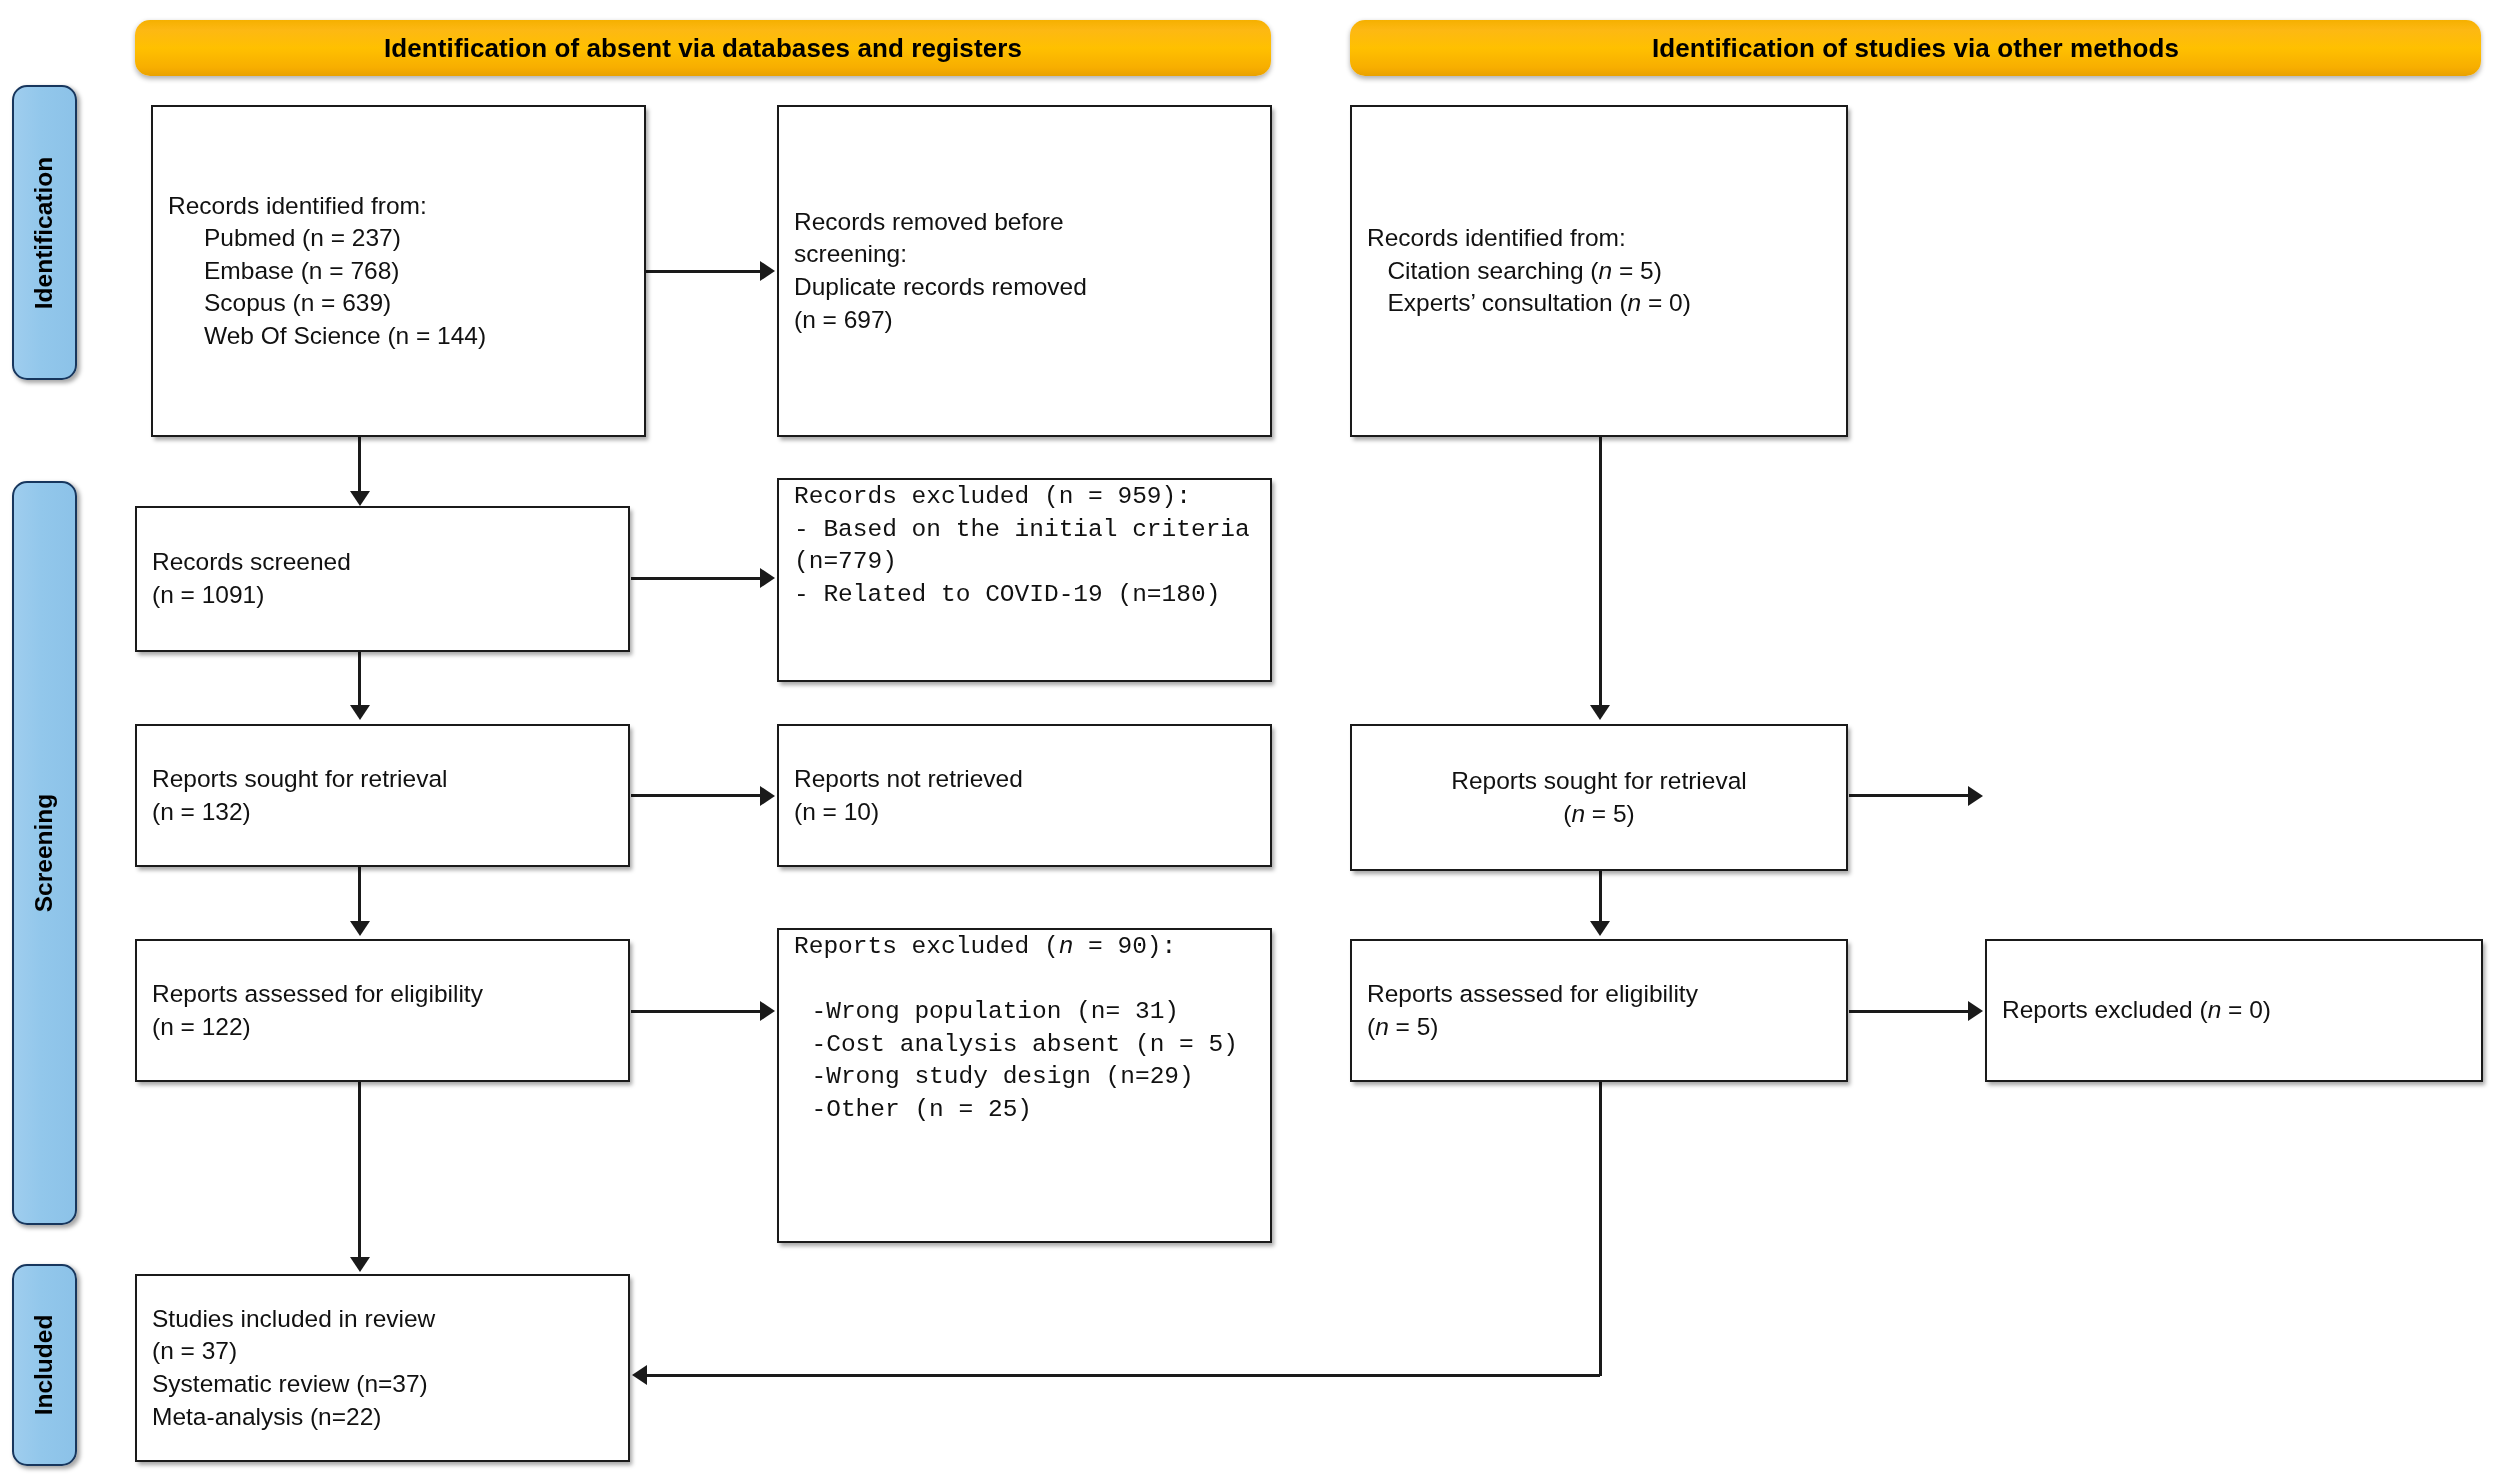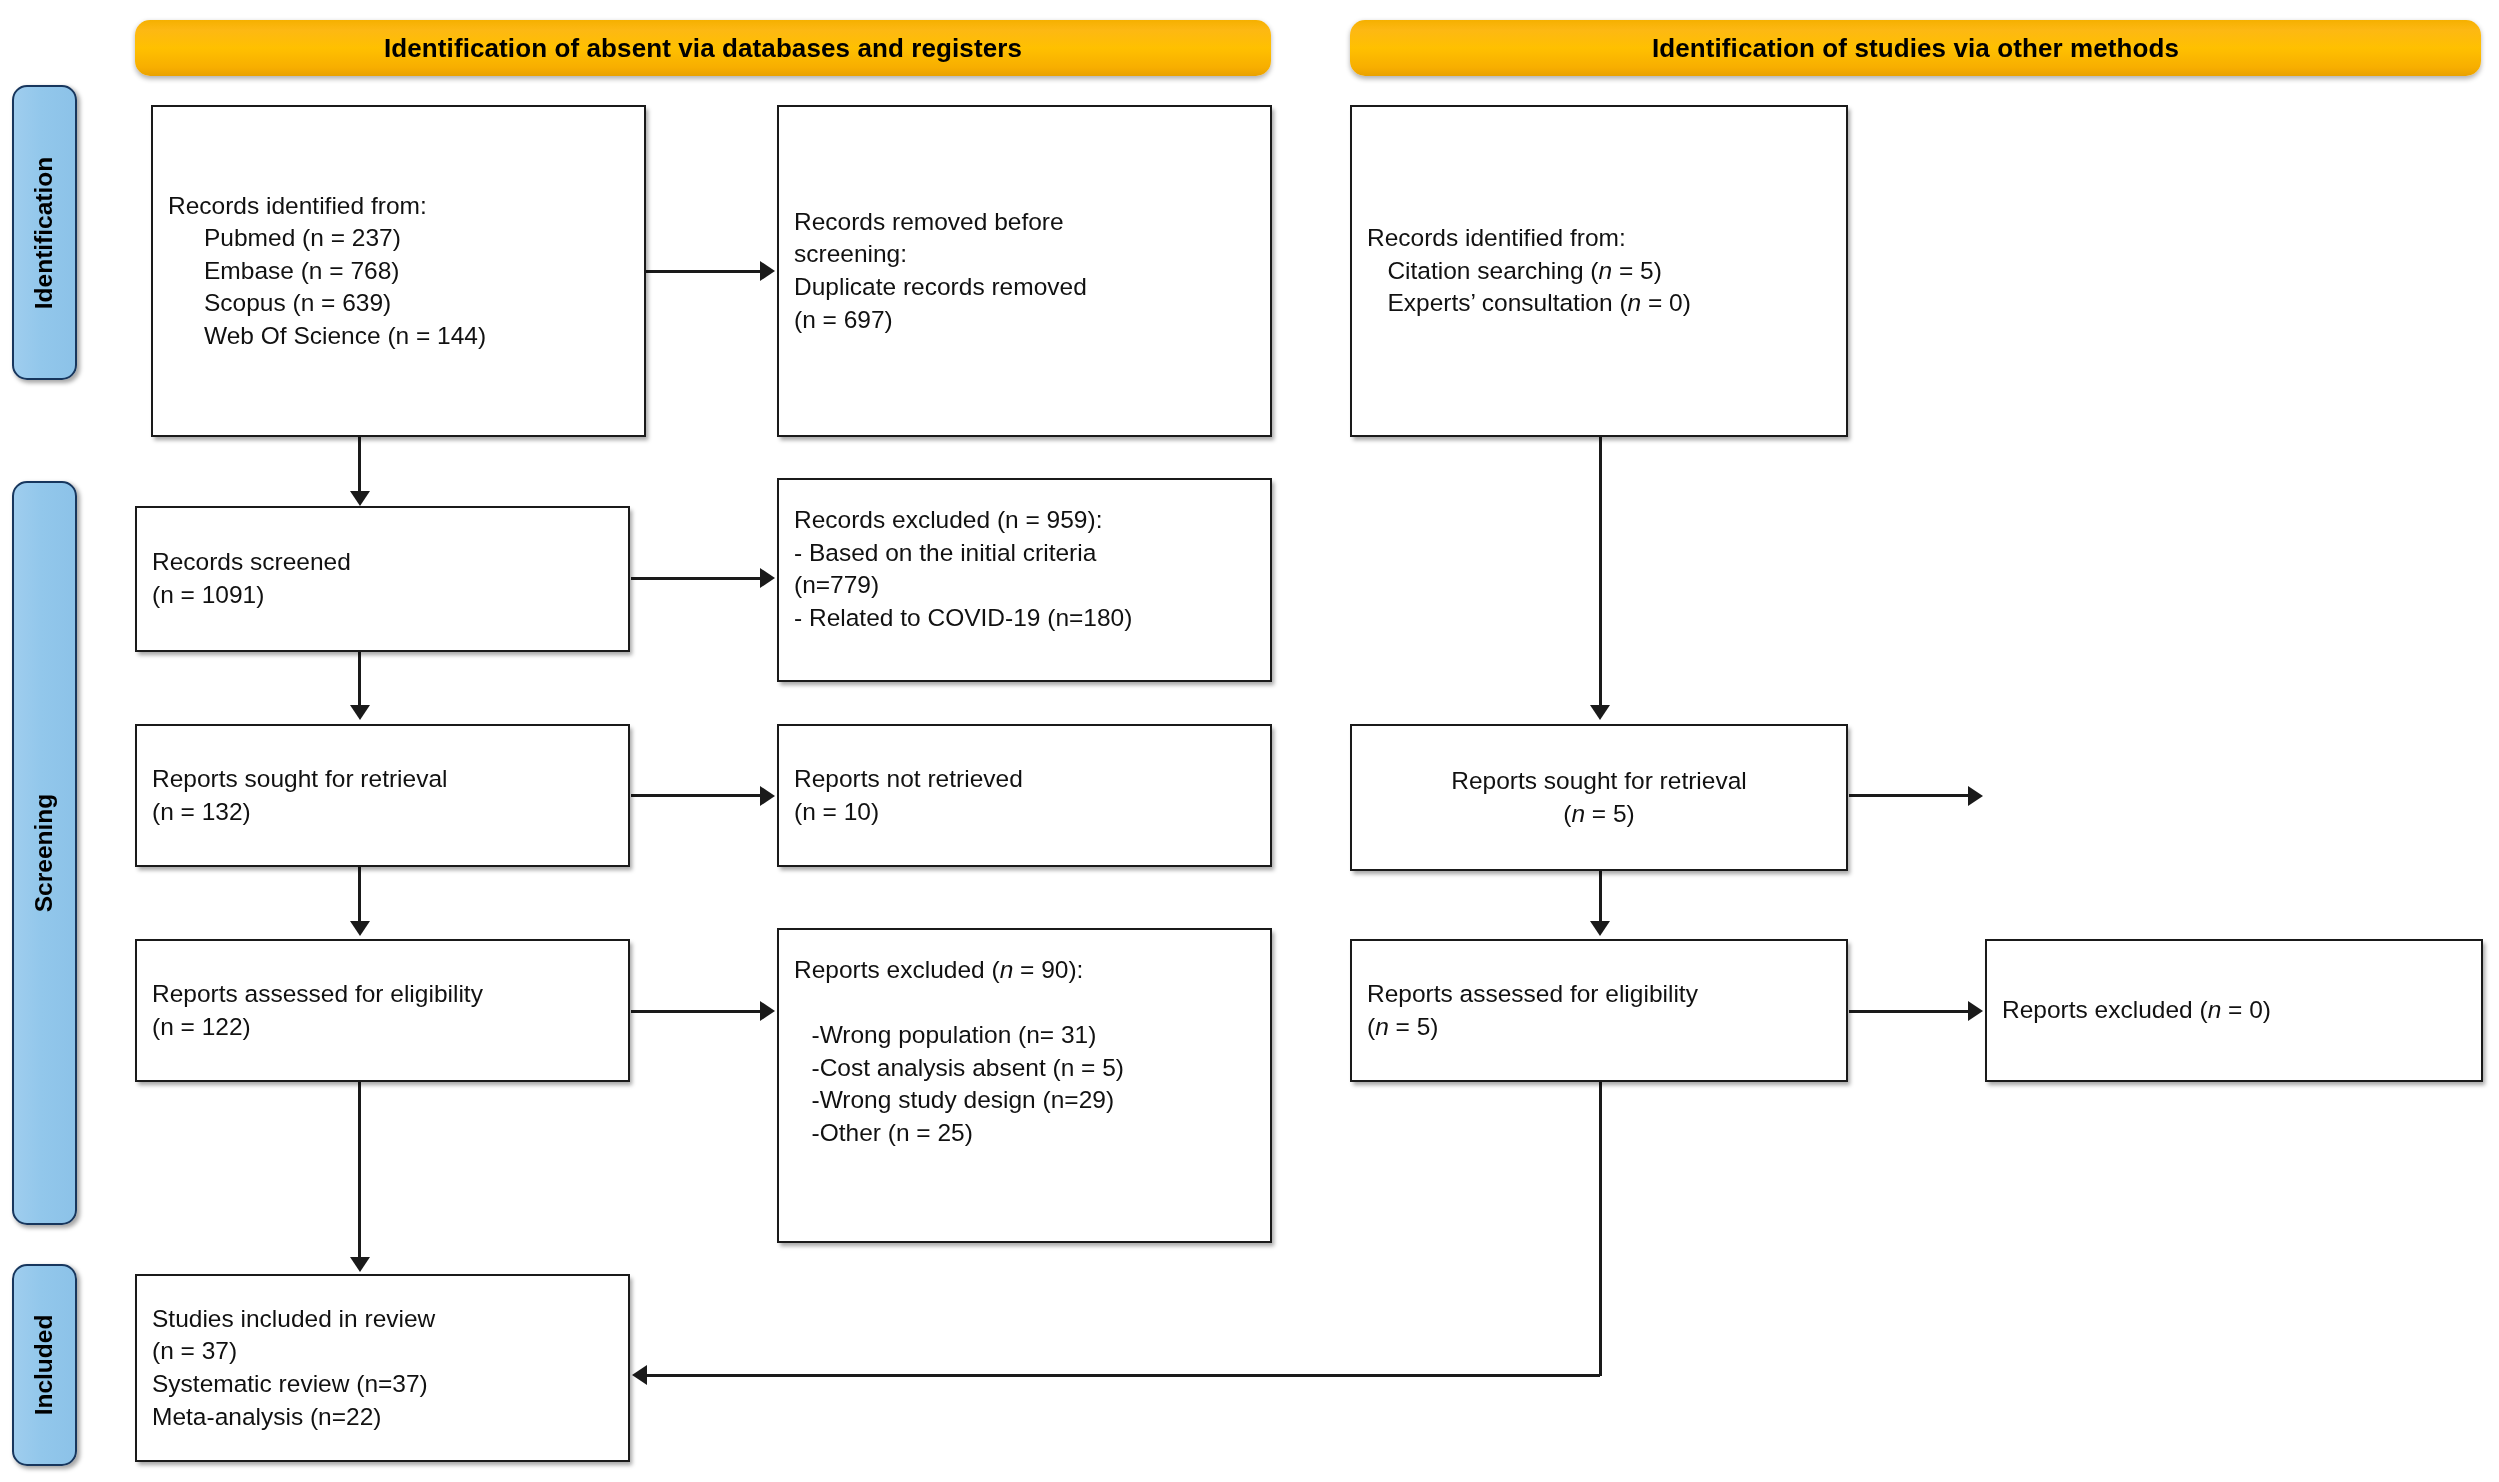--- a/index.html
+++ b/index.html
@@ -74,21 +74,21 @@
     line-height: 1.33;
     color: #111111;
     white-space: pre-wrap;
     width: 100%;
   }
   .node .node-text em {
     font-style: italic;
   }
 
   
-  .node.align-top .node-text { align-self: flex-start; padding-top: 24px; }
+  .node.align-top .node-text { align-self: flex-start; padding-top: 1px; font-family: Liberation Mono, monospace; }
 
   
   .conn-h, .conn-v {
     position: absolute;
     background: #1a1a1a;
     z-index: 2;
   }
   .conn-h { height: 2.9px; }
   .conn-v { width: 2.9px; }
 

